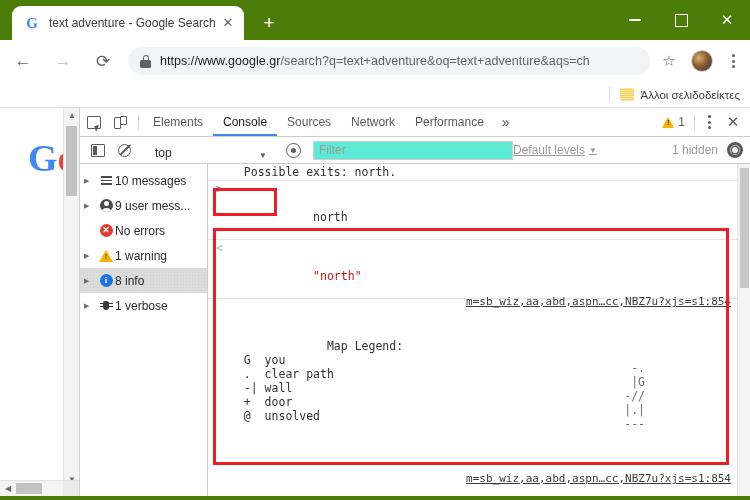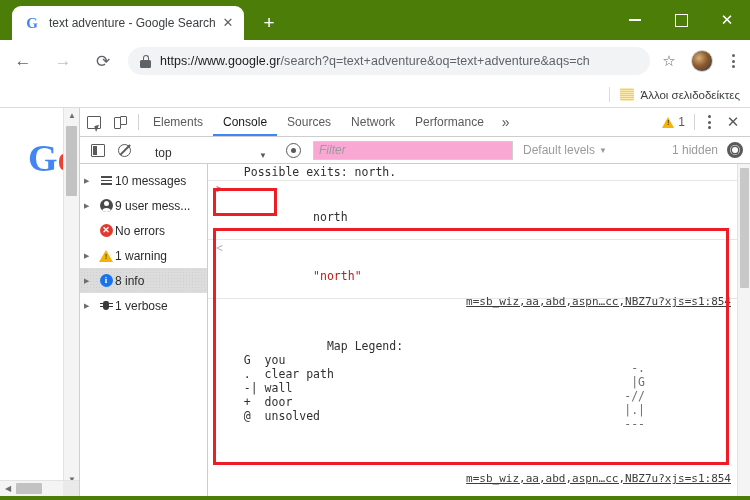--- a/index.html
+++ b/index.html
@@ -260,27 +260,26 @@
     font-size: 12px; color: #333; cursor: pointer; padding: 0 4px 0 2px;
   }
   .ctx-select .caret { font-size: 8px; color: #5a5a5a; }
   .ic-eye {
     width: 15px; height: 15px; border-radius: 50%; border: 1.5px solid #5a5a5a;
     display: flex; align-items: center; justify-content: center;
   }
   .ic-eye::after { content: ""; width: 5px; height: 5px; border-radius: 50%; background: #5a5a5a; }
   .filter-input {
     width: 200px; height: 19px; margin-left: 6px;
-    border: 1px solid #cfcfcf; background: #f9a8d4;
+    border: 1px solid #cfcfcf; background: #5eead4;
     font-size: 12px; color: #333; padding: 0 5px;
     font-family: "Liberation Sans", sans-serif;
-    font-style: italic;
   }
   .filter-input::placeholder { color: #9b9b9b; }
-  .levels { margin-left: 10px; font-size: 12px; color: #9b9b9b; cursor: pointer; display:flex; align-items:center; gap:4px; }
+  .levels { font-size: 12px; color: #9b9b9b; cursor: pointer; display:flex; align-items:center; gap:4px;text-decoration:underline; }
   .levels .caret { font-size: 8px; }
   .hidden-cnt { margin-left: auto; font-size: 12px; color: #9b9b9b; padding-right: 6px; }
   .gear { width: 22px; height: 22px; margin-right: 4px; cursor: pointer; position: relative; flex: 0 0 22px; }
   .gear .g1 { position:absolute; left: 3px; top: 3px; width: 16px; height: 16px; border-radius: 50%; border: 3.5px solid #5a5a5a; }
   .gear .g2 { position:absolute; left: 8px; top: 8px; width: 6px; height: 6px; border-radius: 50%; background: #fff; box-shadow: 0 0 0 1.5px #5a5a5a; }
 
   
   .console-body { flex: 1 1 auto; display: flex; min-height: 0; position: relative; }
   .console-sidebar {
     width: 128px; flex: 0 0 128px;

